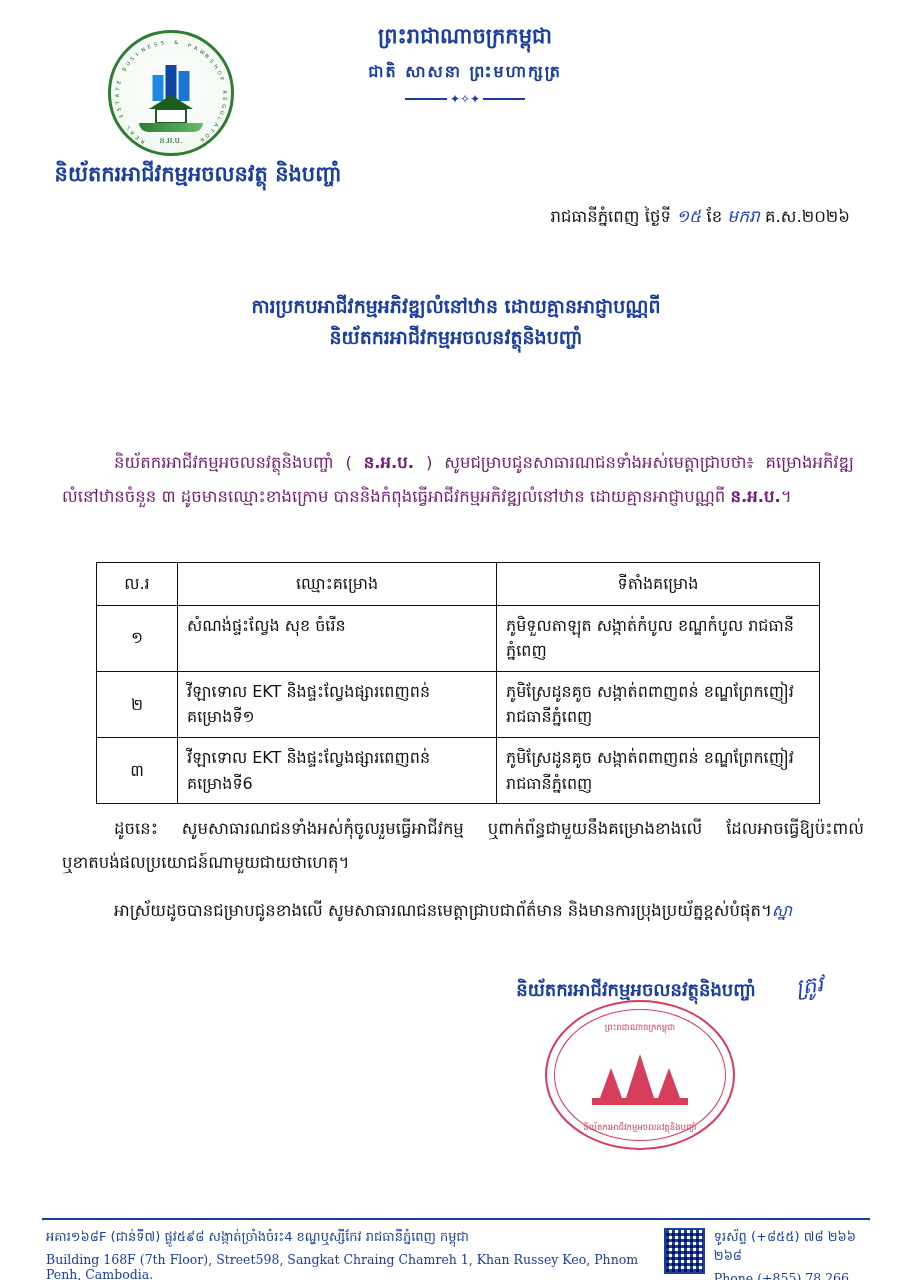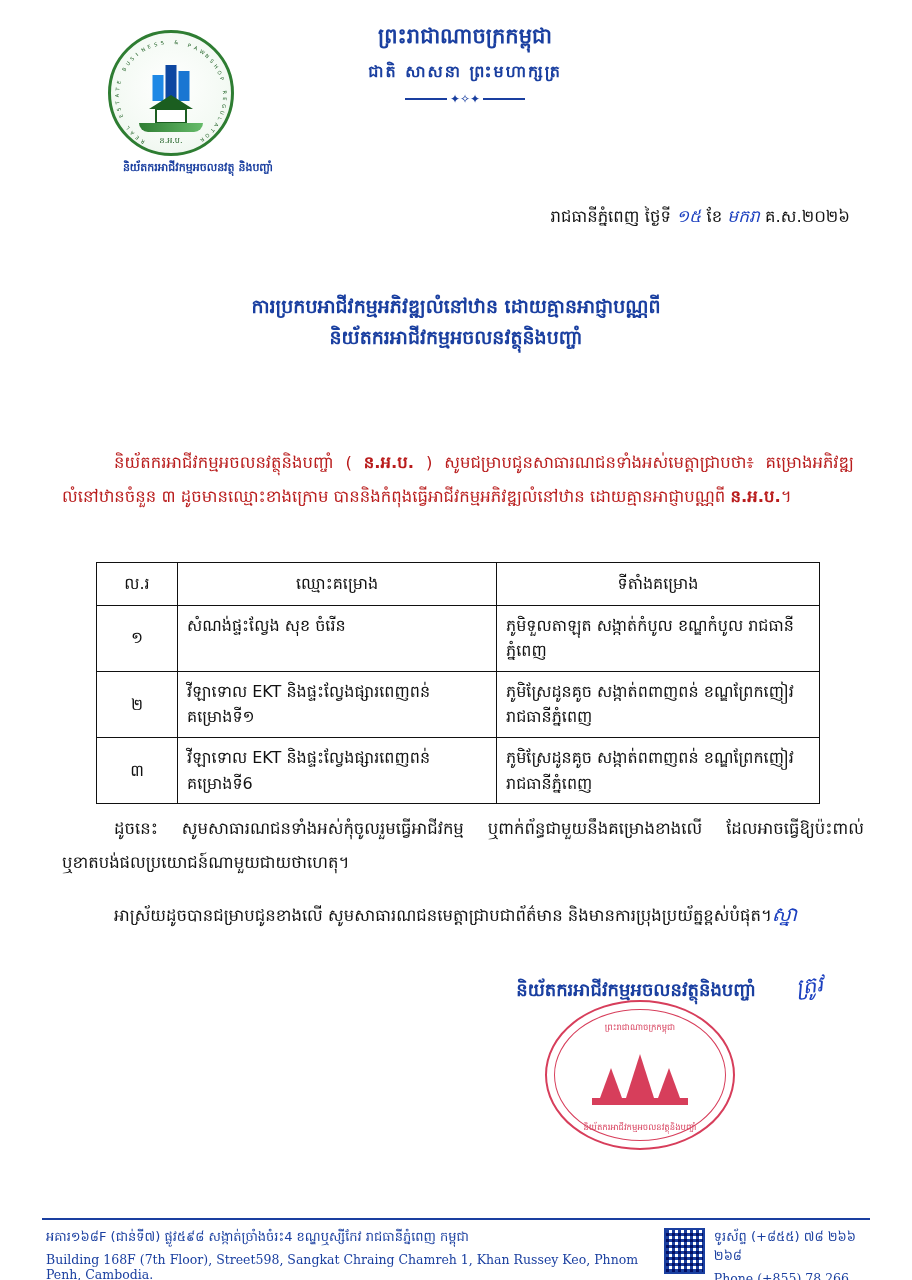--- a/index.html
+++ b/index.html
@@ -110,21 +110,21 @@
     color: #1b5e20;
     white-space: nowrap;
   }
   .org-name {
     position: absolute;
     left: 48px;
     top: 160px;
     width: 300px;
     text-align: center;
     color: #1a3fa0;
-    font-size: 11px;
+    font-size: 21px;
     font-weight: bold;
   }
   .kingdom {
     position: absolute;
     left: 300px;
     top: 22px;
     width: 330px;
     text-align: center;
     color: #1a3fa0;
   }
@@ -186,21 +186,21 @@
   .title-block .t3 { font-size: 19px; margin-top: 10px; line-height: 1.55; }
   
   .body-text {
     position: absolute;
     left: 62px;
     right: 58px;
     top: 446px;
     font-size: 16.5px;
     line-height: 2.05;
     text-align: justify;
-    color: #b91c1c;
+    color: #701a75;
   }
   .body-text p { margin: 0; }
   .indent { text-indent: 52px; }
   b.bold { font-weight: bold; }
   
   .tbl {
     position: absolute;
     left: 96px;
     top: 562px;
     width: 724px;
@@ -233,21 +233,21 @@
     top: 812px;
     font-size: 16.5px;
     line-height: 2.05;
     text-align: justify;
   }
   .closing p { margin: 0 0 14px 0; }
   .sig-scribble {
     color: #1b3fbf;
     font-family: "DejaVu Serif", "Liberation Serif", serif;
     font-style: italic;
-    font-size: 20px;
+    font-size: 16px;
   }
   
   .signature {
     position: absolute;
     right: 76px;
     top: 978px;
     text-align: center;
     width: 400px;
   }
   .signature .sig-title {

